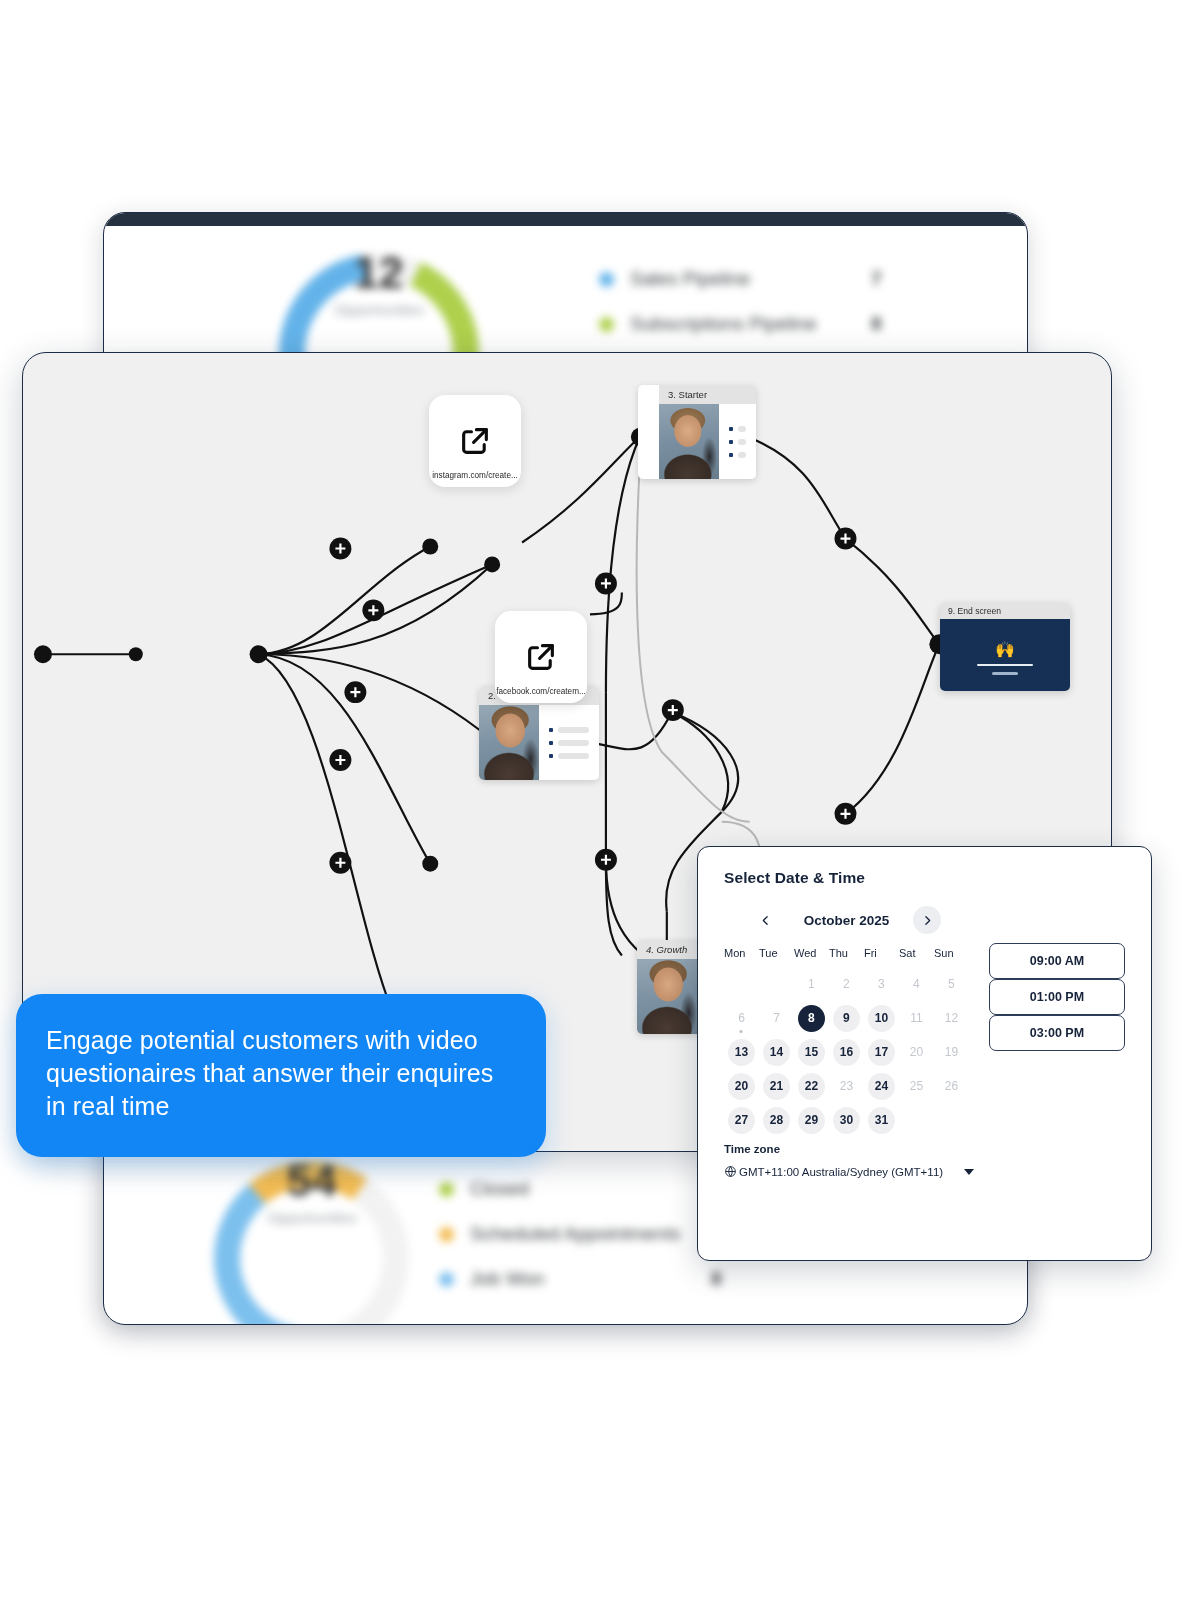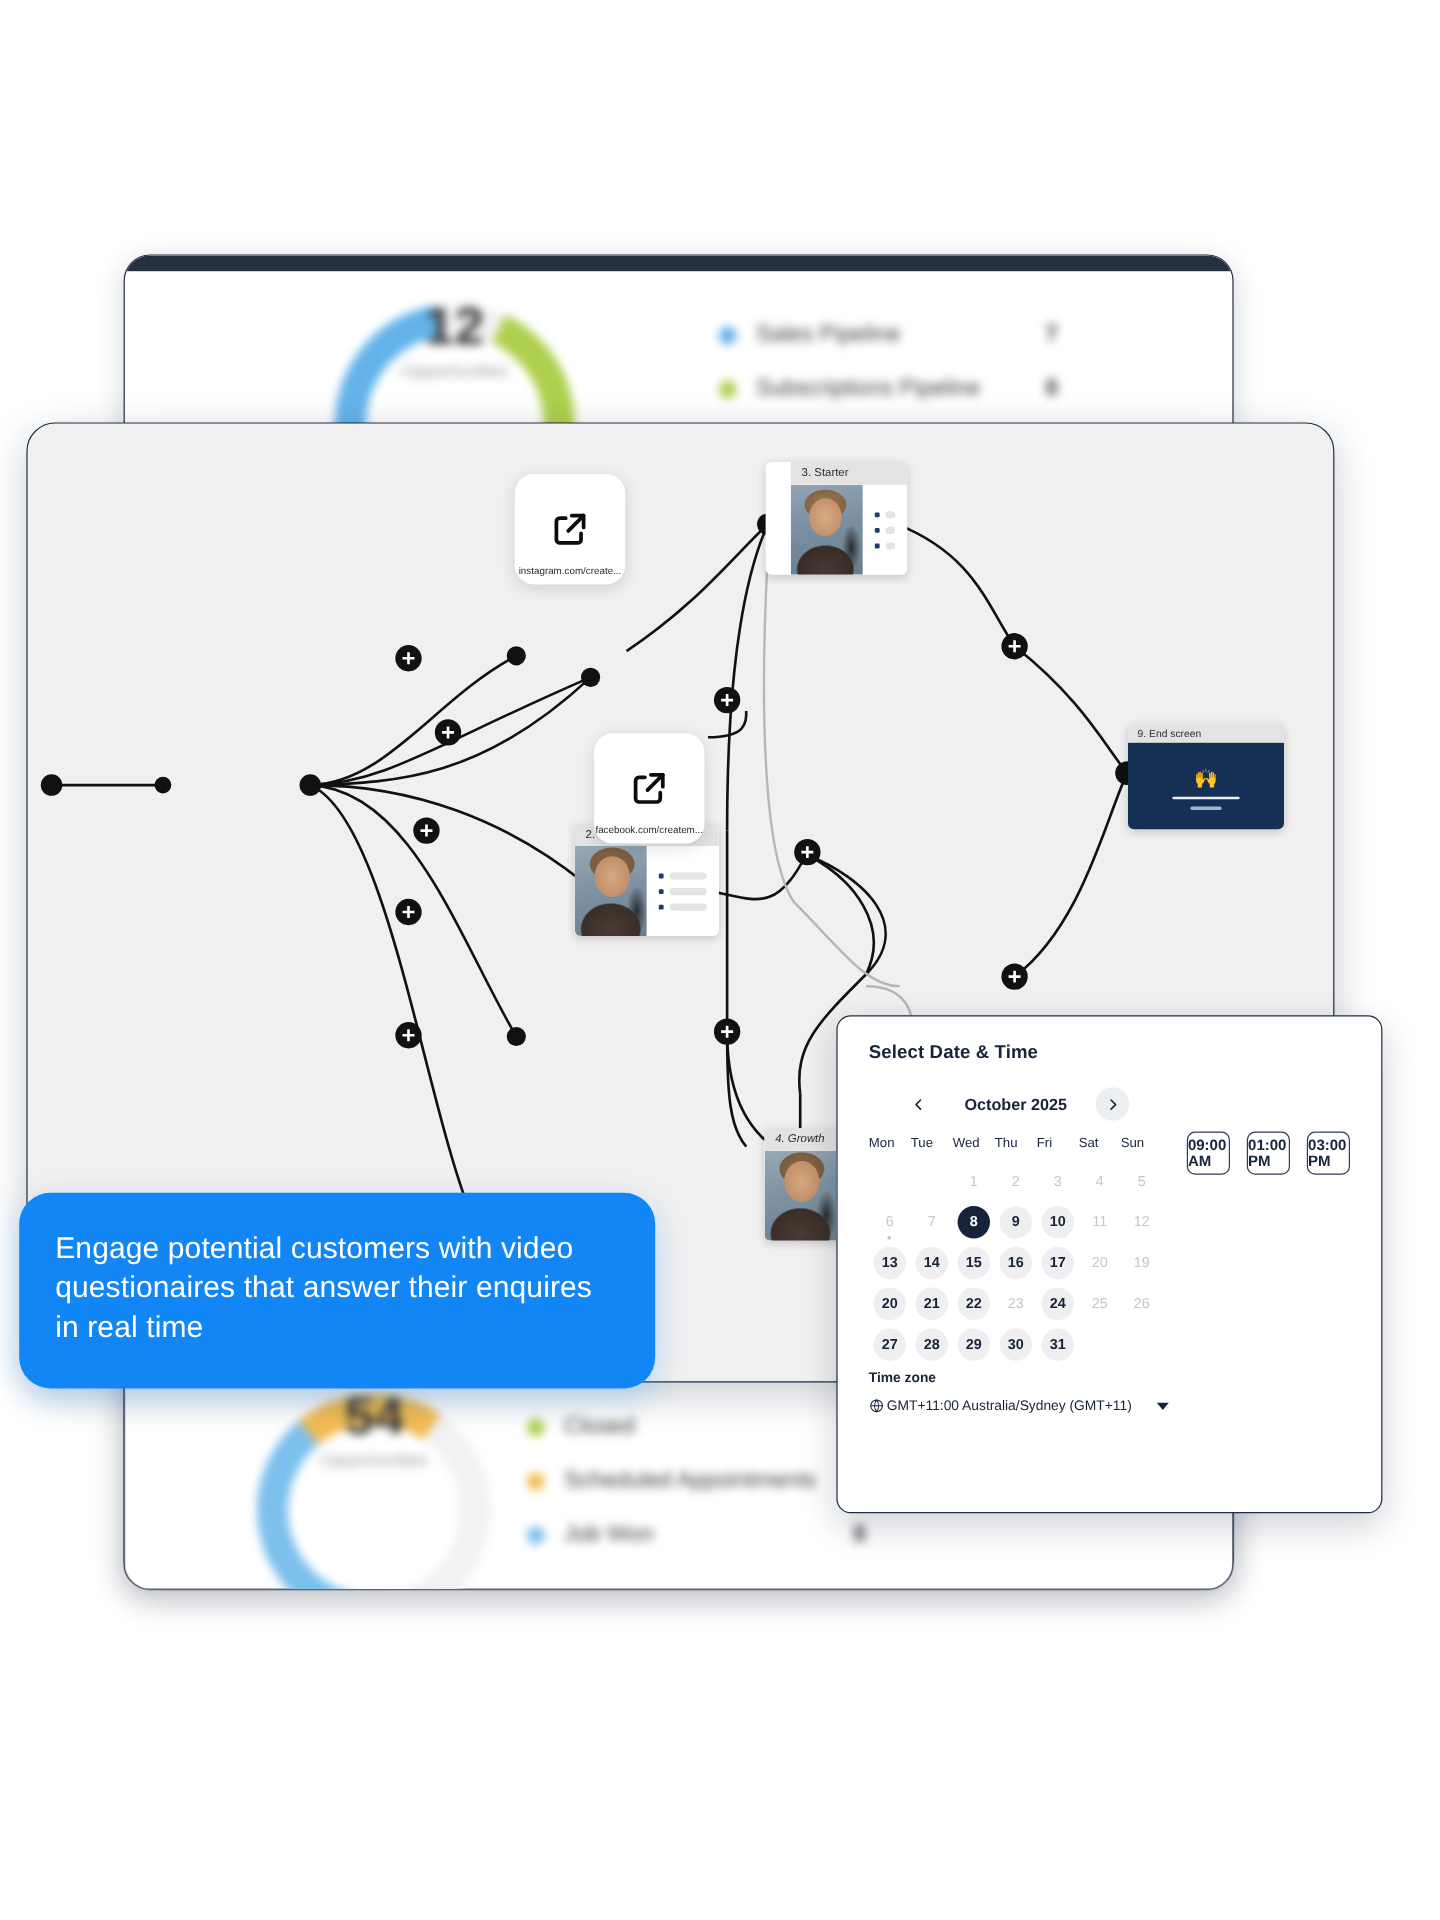--- a/index.html
+++ b/index.html
@@ -152,21 +152,21 @@
   .day span.d {
     width: 27px; height:27px; border-radius:50%;
     display:flex; align-items:center; justify-content:center;
     font-size: 12px; color:#16233a; font-weight:600;
   }
   .day.avail span.d { background:#efeff1; cursor:pointer; }
   .day.muted span.d { color:#c3c7cd; font-weight:500; }
   .day.sel span.d { background:#16233a; color:#fff; }
   .day .dot { position:absolute; bottom: 2px; left:50%; transform:translateX(-50%);
     width:3px; height:3px; border-radius:50%; background:#b9bdc4; }
-  .slots { display:flex; flex-direction:row; gap: 14px; padding-top: 40px; width: 140px; }
+  .slots { display:flex; flex-direction:column; padding-top: 40px; width: 140px; }
   .slot {
     border: 1.4px solid #2d3d57; border-radius: 7px; background:#fff;
     height: 36px; display:flex; align-items:center; justify-content:center;
     font-size: 12.5px; color:#16233a; font-weight:600; cursor:pointer;
   }
   .tz-label { font-size: 11.5px; font-weight:700; color:#16233a; margin-top: 6px; }
   .tz-row { display:flex; align-items:center; gap:2px; margin-top: 10px; width: 250px; }
   .tz-text { font-size: 11.5px; color:#16233a; flex:1; white-space:nowrap; }
   .caret { width:0;height:0;border-left:5px solid transparent;border-right:5px solid transparent;
            border-top:6px solid #16233a; }

